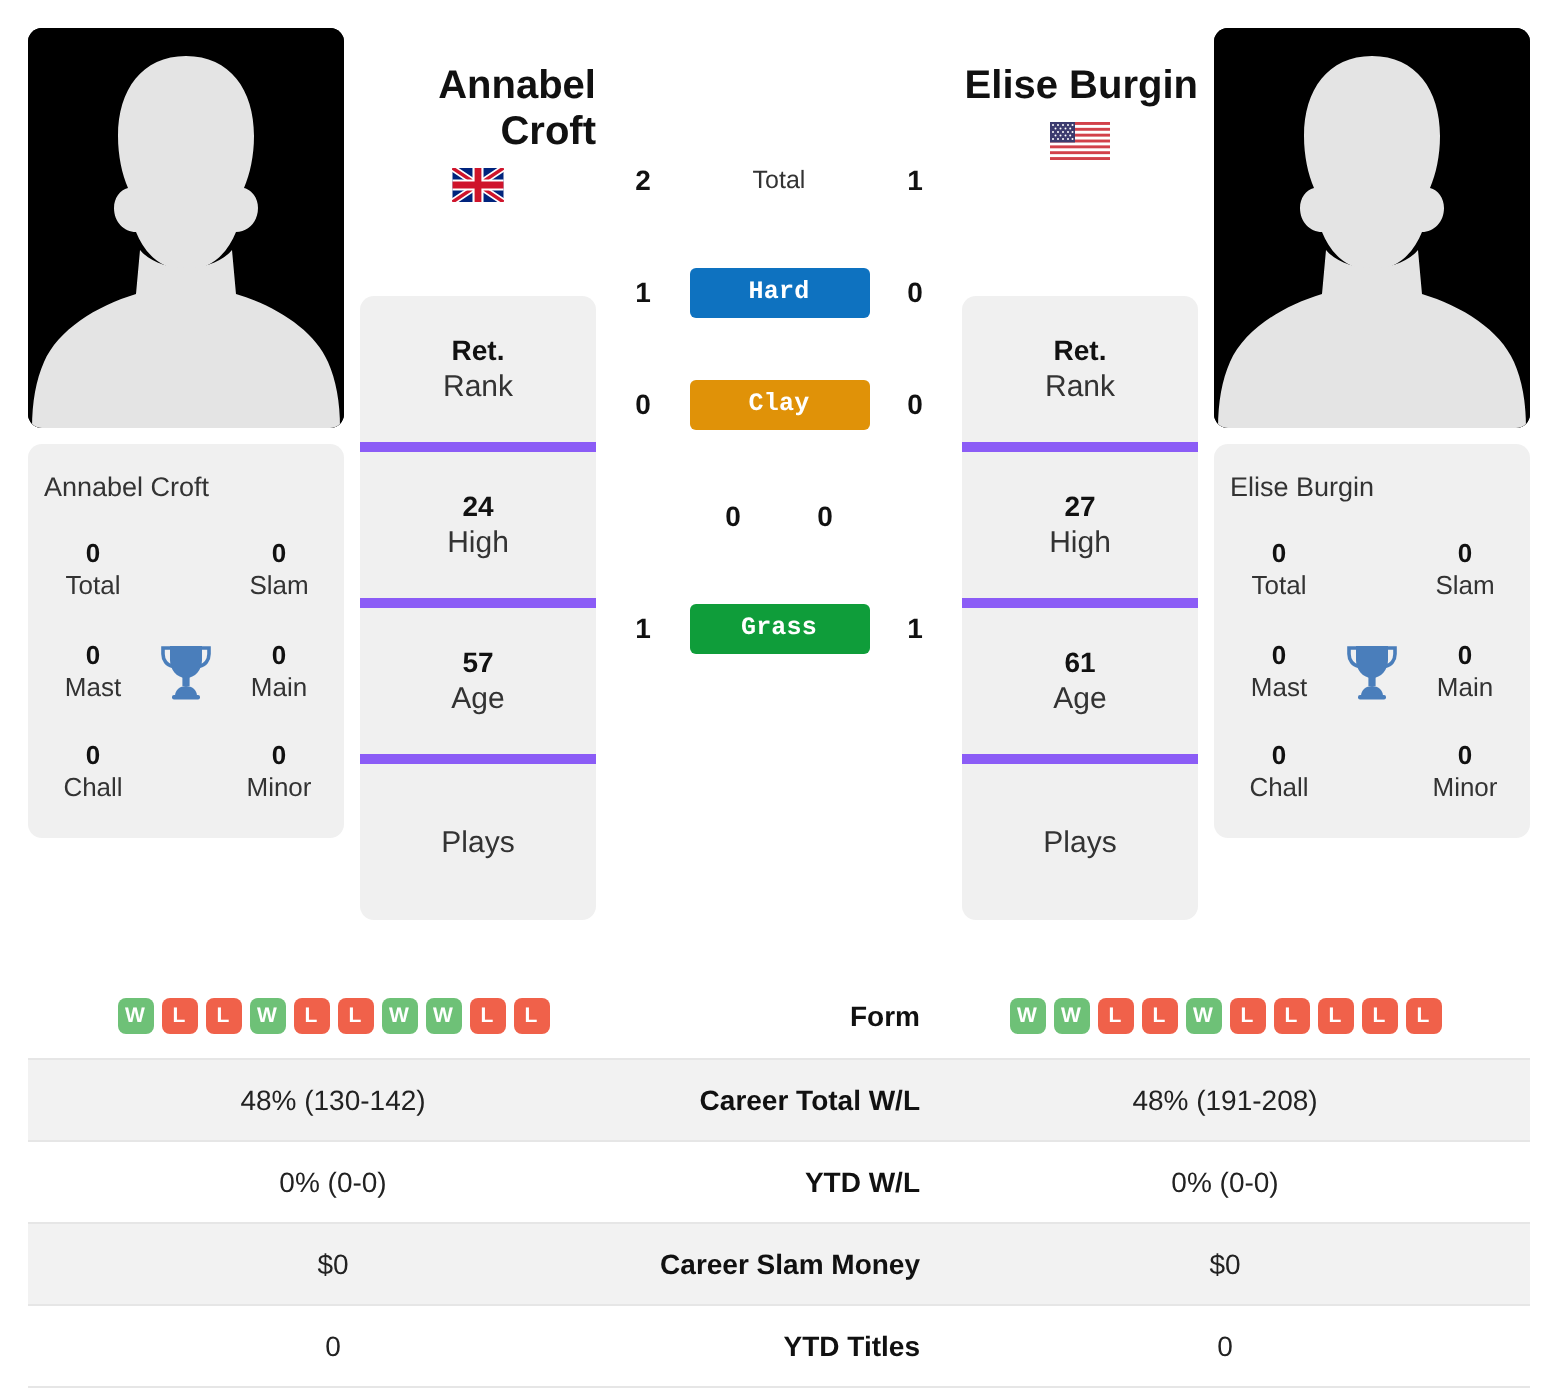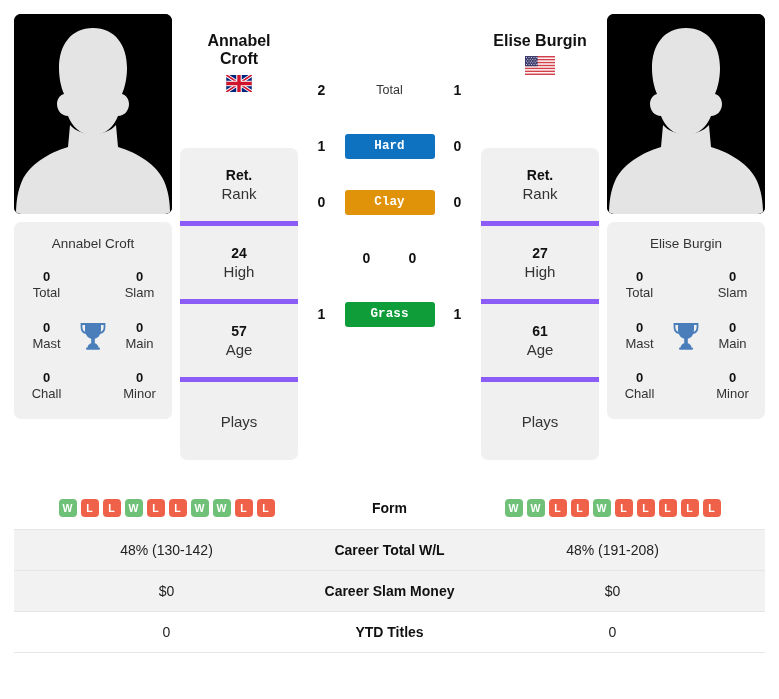--- a/index.html
+++ b/index.html
@@ -34,21 +34,20 @@
   .avatar-svg { display: block; width: 100%; height: 100%; }
 
   .trophy-card {
     margin-top: 8px;
     width: 158px;
     background: #f0f0f0;
     border-radius: 7px;
     padding: 14px 8px 16px 8px;
   }
   .trophy-name {
-    text-align: center;
     font-size: 13.5px;
     color: #333;
     margin-bottom: 18px;
   }
   .trophy-grid {
     display: grid;
     grid-template-columns: 1fr 44px 1fr;
     row-gap: 18px;
     align-items: center;
   }
@@ -111,36 +110,36 @@
   .tbl {
     position: absolute;
     left: 14px; top: 488px;
     width: 751px;
     border-collapse: collapse;
   }
   .tbl tr { border-bottom: 1px solid #e6e6e6; }
   .tbl tr.alt { background: #f2f2f2; }
   .tbl td { padding: 0; height: 41px; vertical-align: middle; }
   .td-side { width: 305px; text-align: center; font-size: 14px; color: #222; }
-  .td-mid  { width: 141px; text-align: center; font-size: 14px; font-weight: 700; color: #111; }
+  .td-mid  { width: 141px; text-align: right; font-size: 14px; font-weight: 700; color: #111; }
 
   .form-wrap { display: flex; justify-content: center; gap: 4px; }
   .fb {
     width: 18px; height: 18px;
     border-radius: 4px;
     display: flex; align-items: center; justify-content: center;
     font-size: 10.5px; font-weight: 700; color: #ffffff;
   }
   .fb.w { background: #6ec177; }
   .fb.l { background: #f0614a; }
 
   .flag { display: block; margin: 6px auto 0 auto; border: 0; }
   .pname {
-    text-align: center;
-    font-size: 16px; font-weight: 700; color: #111;
+    text-align: right;
+    font-size: 20px; font-weight: 700; color: #111;
     line-height: 1.15;
   }
 </style>
 </head>
 <body>
 
 <div class="page">
 
   <div class="top">
 
@@ -412,20 +411,25 @@
               <div class="fb l">L</div>
               <div class="fb l">L</div>
             </div>
         </td>
       </tr>
       <tr class="alt">
         <td class="td-side">48% (130-142)</td>
         <td class="td-mid">Career Total W/L</td>
         <td class="td-side">48% (191-208)</td>
       </tr>
+      <tr>
+        <td class="td-side">0% (0-0)</td>
+        <td class="td-mid">YTD W/L</td>
+        <td class="td-side">0% (0-0)</td>
+      </tr>
       <tr class="alt">
         <td class="td-side">$0</td>
         <td class="td-mid">Career Slam Money</td>
         <td class="td-side">$0</td>
       </tr>
       <tr>
         <td class="td-side">0</td>
         <td class="td-mid">YTD Titles</td>
         <td class="td-side">0</td>
       </tr>

